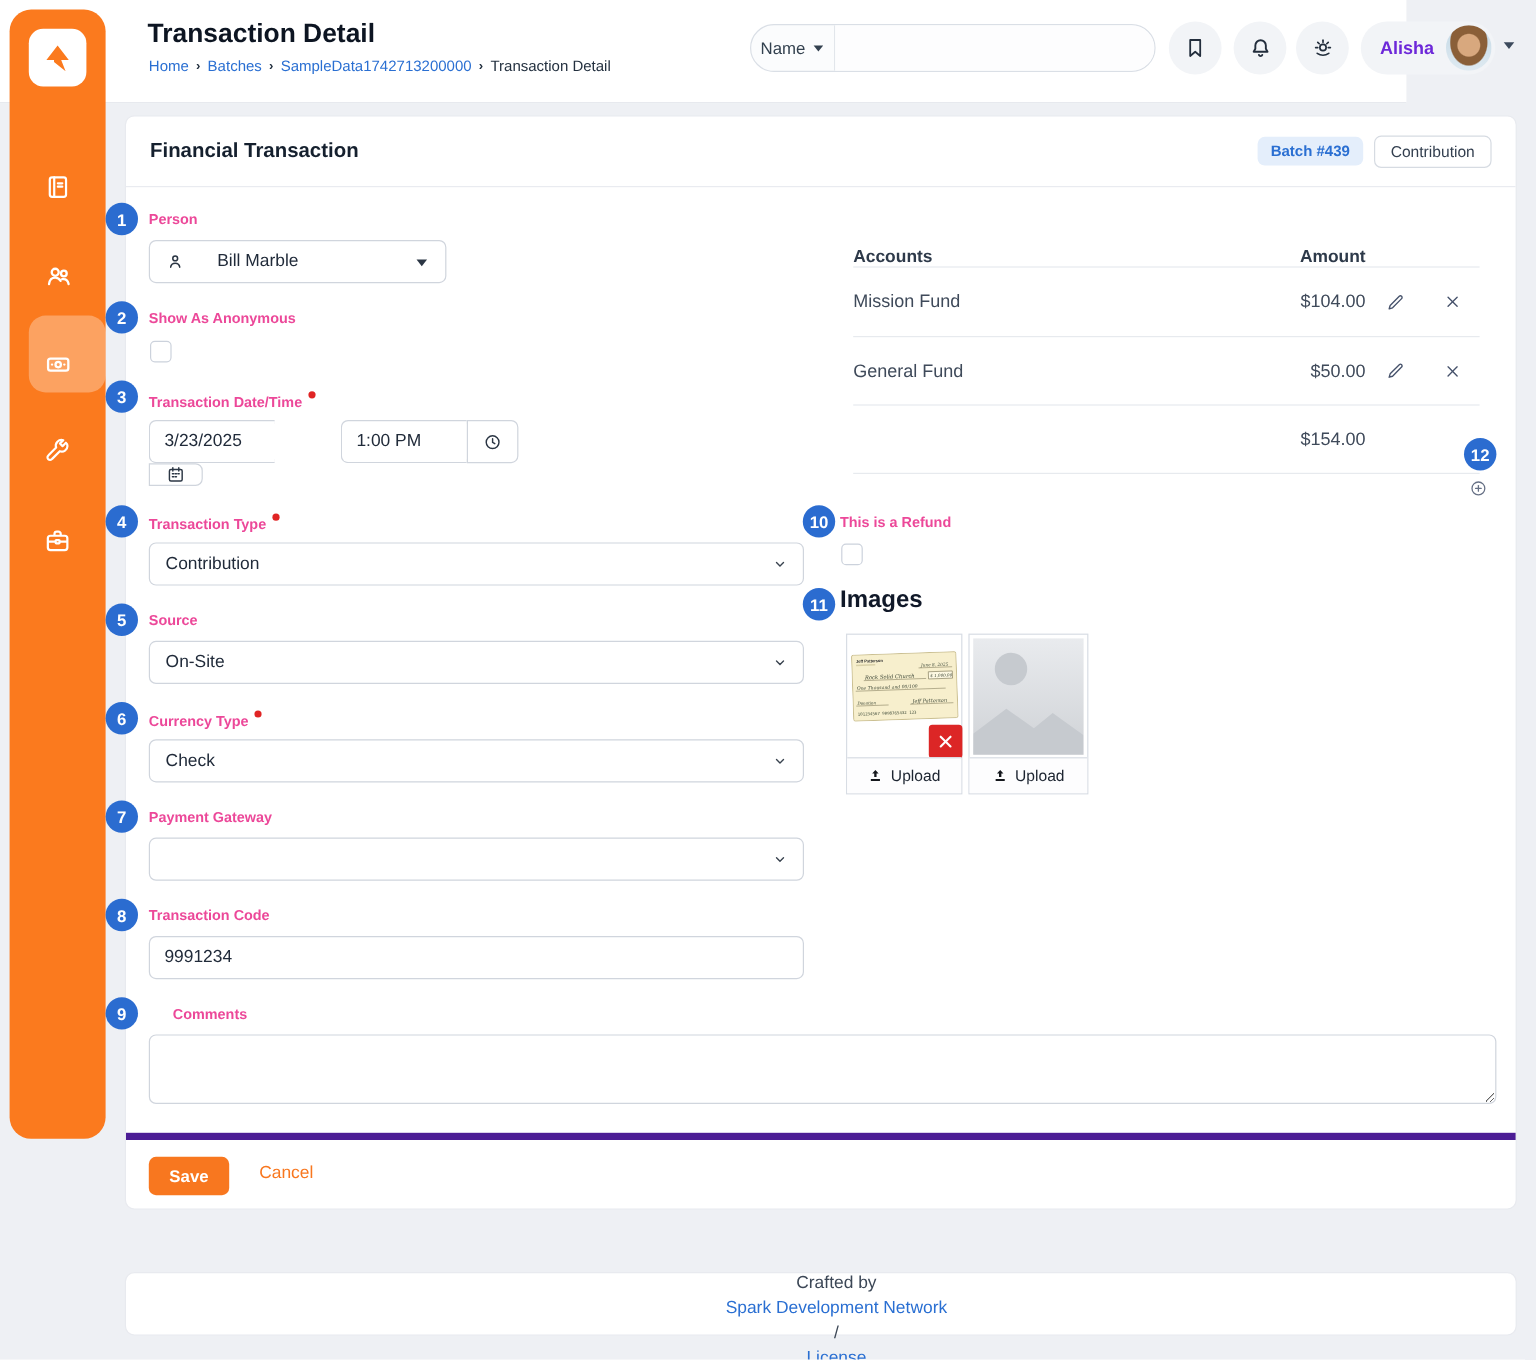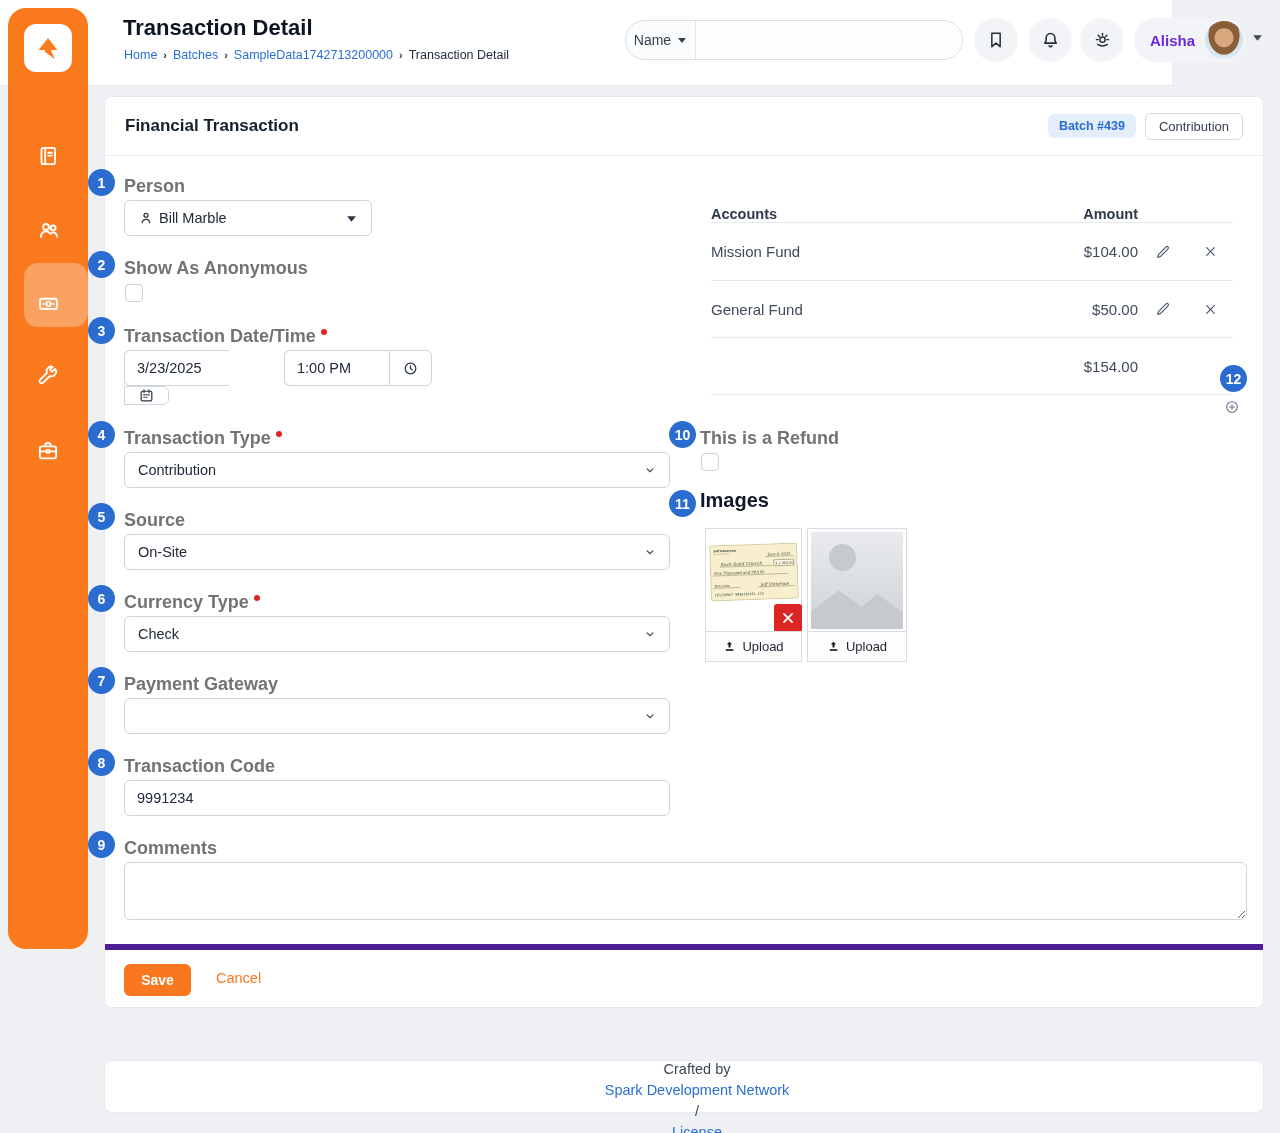--- a/index.html
+++ b/index.html
@@ -45,28 +45,28 @@
   #side-1 { top:135px; } #side-2 { top:209px; } #side-3 { top:282px; } #side-4 { top:356px; } #side-5 { top:430px; }
   #side-active-bg { position:absolute; left:16px; top:255px; width:64px; height:64px; border-radius:14px; background:rgba(255,255,255,.3); }
 
   
   #main-card { position:absolute; left:104px; top:96px; width:1160px; height:912px; background:#fff; border:1px solid #e8eaef; border-radius:8px; }
   .card-head { position:absolute; left:0; top:0; width:100%; height:59px; border-bottom:1px solid #e9ebf0; display:flex; align-items:center; padding:0 20px; }
   .card-head-title { flex:1; font-size:17px; font-weight:700; color:#15202e; }
   .badge-blue { background:#e4eefb; color:#2a6fd2; font-size:12.5px; font-weight:700; padding:5px 11px; border-radius:6px; cursor:pointer; }
   .badge-outline { background:#fff; color:#333f4f; font-size:13px; border:1px solid #d6dbe2; padding:5px 13px; border-radius:6px; margin-left:9px; }
 
-  .fld-label { position:absolute; left:19px; font-size:18px; font-weight:600; color:#737373; }
+  .fld-label { position:absolute; left:19px; font-size:12px; font-weight:600; color:#ec4899; }
   .req-dot { display:inline-block; width:6px; height:6px; border-radius:50%; background:#e02424; margin-left:5px; margin-bottom:7px; }
 
   .ctl { border:1px solid #d0d5dd; border-radius:6px; background:#fff; height:36px; font-size:14.5px; color:#212b3a; }
   .select { position:absolute; left:19px; width:546px; display:flex; align-items:center; padding:0 36px 0 13px; cursor:pointer; }
   .select .chev { position:absolute; right:12px; top:10px; color:#39434f; }
 
-  #person-picker { position:absolute; left:19px; top:103px; width:248px; display:flex; align-items:center; gap:5px; padding:0 13px; cursor:pointer; }
+  #person-picker { position:absolute; left:19px; top:103px; width:248px; display:flex; align-items:center; gap:27px; padding:0 13px; cursor:pointer; }
   #person-picker .caret { position:absolute; right:14px; color:#2b3644; }
 
   .checkbox { appearance:none; -webkit-appearance:none; width:18px; height:18px; border:1.5px solid #ccd2dc; border-radius:4px; background:#fff; cursor:pointer; position:absolute; }
   #chk-anon { left:20px; top:187px; }
 
   .input-group { position:absolute; display:flex; }
   #grp-date { left:19px; top:253px;flex-direction:column; }
   #grp-time { left:179px; top:253px; }
   .input-group input { width:105px; border-right:0; border-radius:6px 0 0 6px; padding:0 12px; font-family:inherit; outline:none; }
   .addon-btn { width:45px; border:1px solid #d0d5dd; border-radius:0 6px 6px 0; background:#fff; display:flex; align-items:center; justify-content:center; color:#2b3644; cursor:pointer; }
@@ -305,21 +305,21 @@
     <div class="ctl select" style="top:601px;">
       <span></span>
       <svg class="chev" width="14" height="14" viewBox="0 0 24 24" fill="none" stroke="currentColor" stroke-width="2" stroke-linecap="round">
           <polyline points="7,10 12,15 17,10"></polyline>
         </svg>
     </div>
 
     <div class="fld-label" style="top:659px;">Transaction Code</div>
     <input class="ctl" id="inp-code" type="text" value="9991234" style="">
 
-    <div class="fld-label" style="top:741px;">Comments</div>
+    <div class="fld-label" style="top:741px;margin-left:20px;">Comments</div>
     <textarea id="txt-comments" style=""></textarea>
 
     <div class="acct-row" id="acct-head">
       <div class="c-name">Accounts</div>
       <div class="c-amt">Amount</div>
       <div class="c-ic"></div>
         <div class="c-ic2"></div>
     </div>
 
     <div class="acct-row" id="acct-r0">

